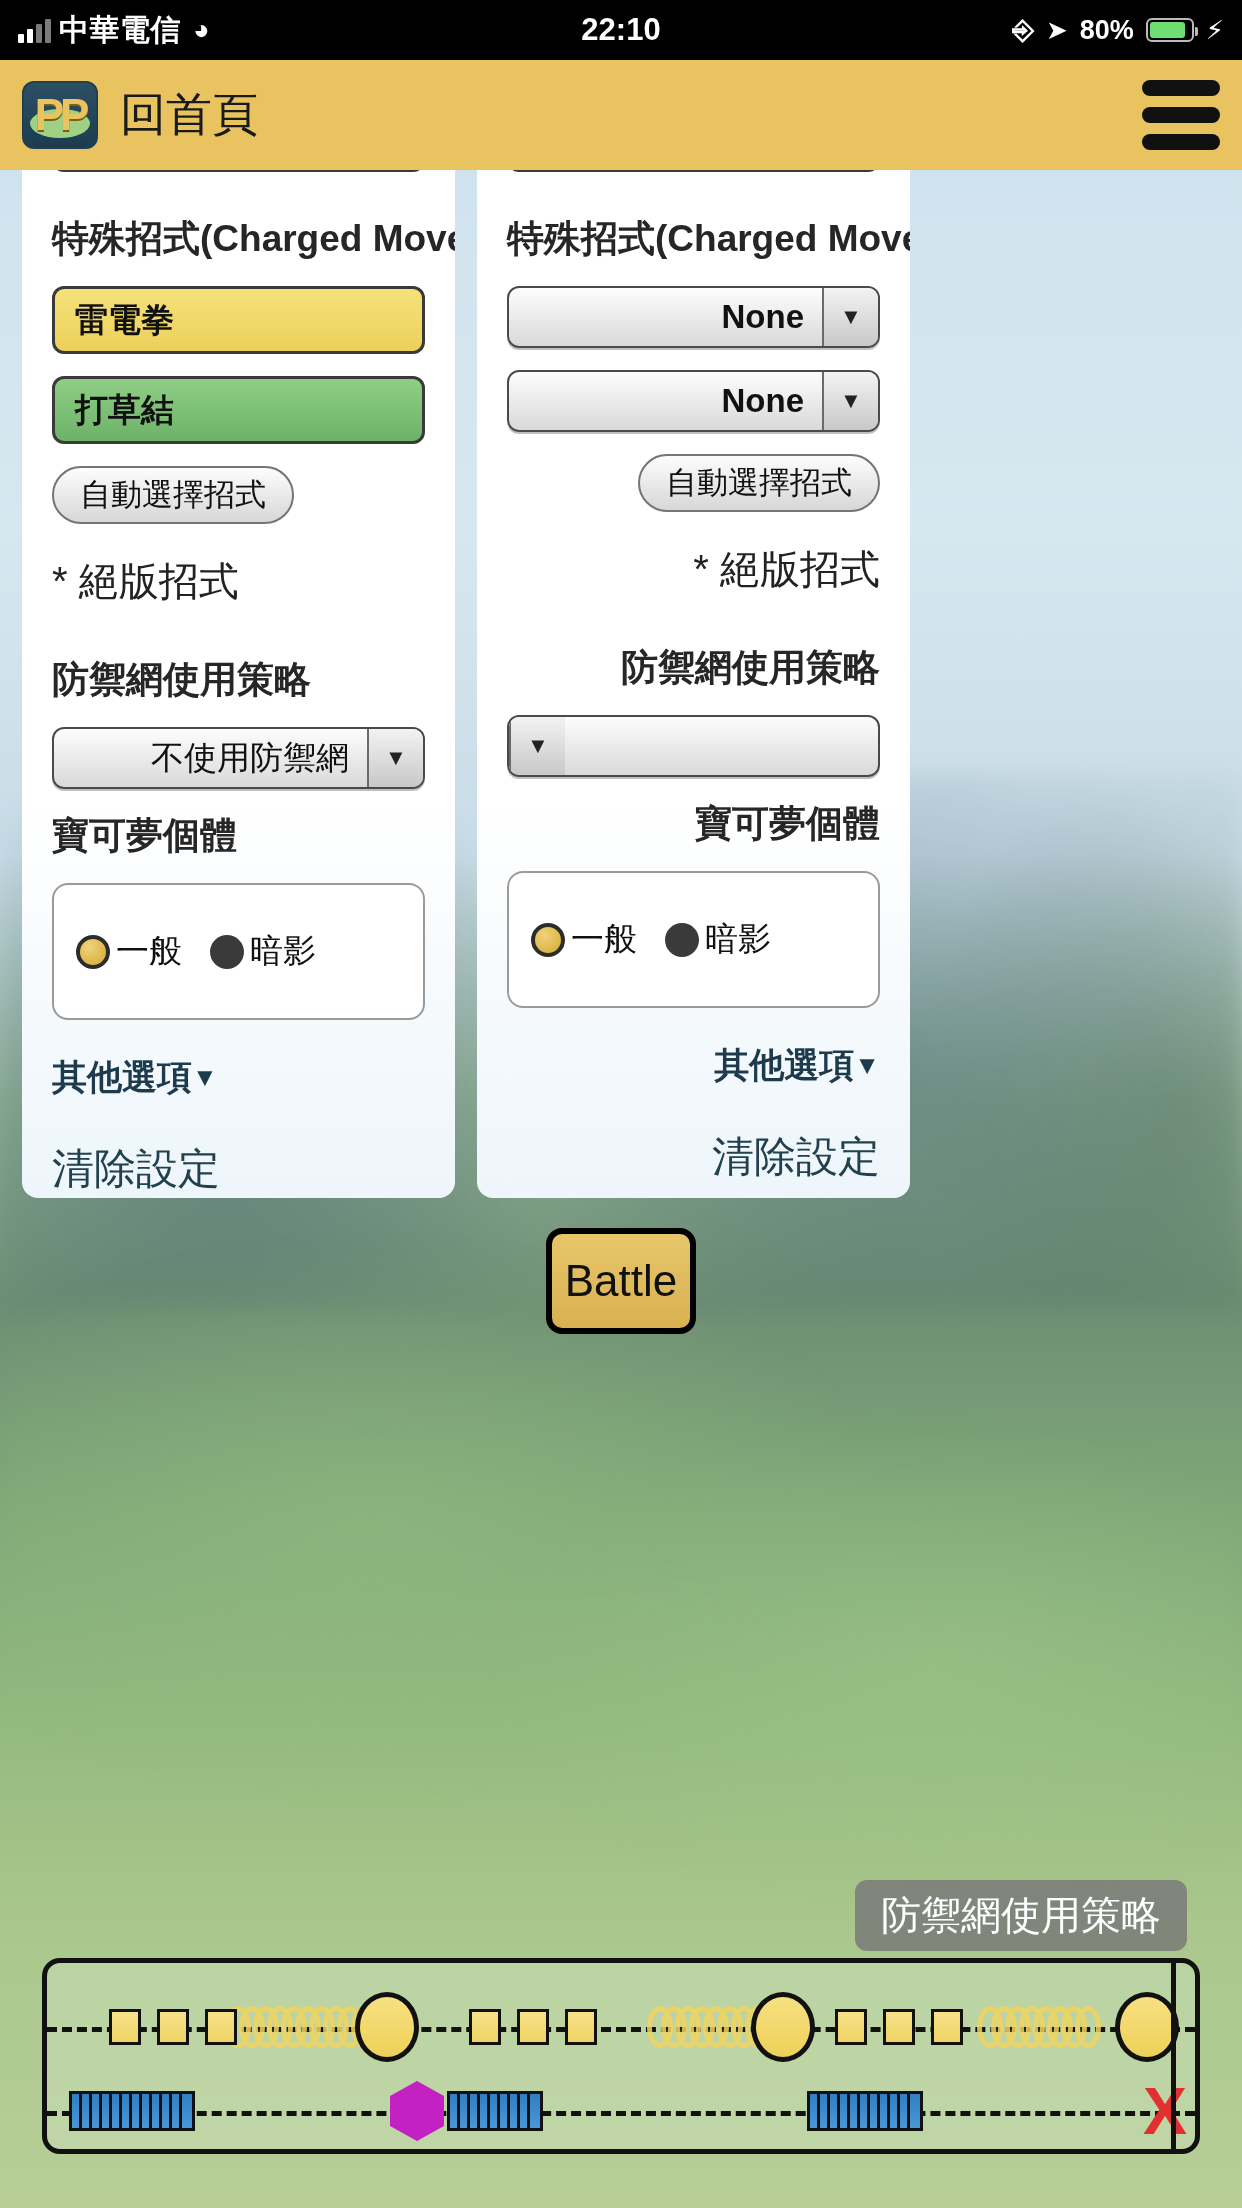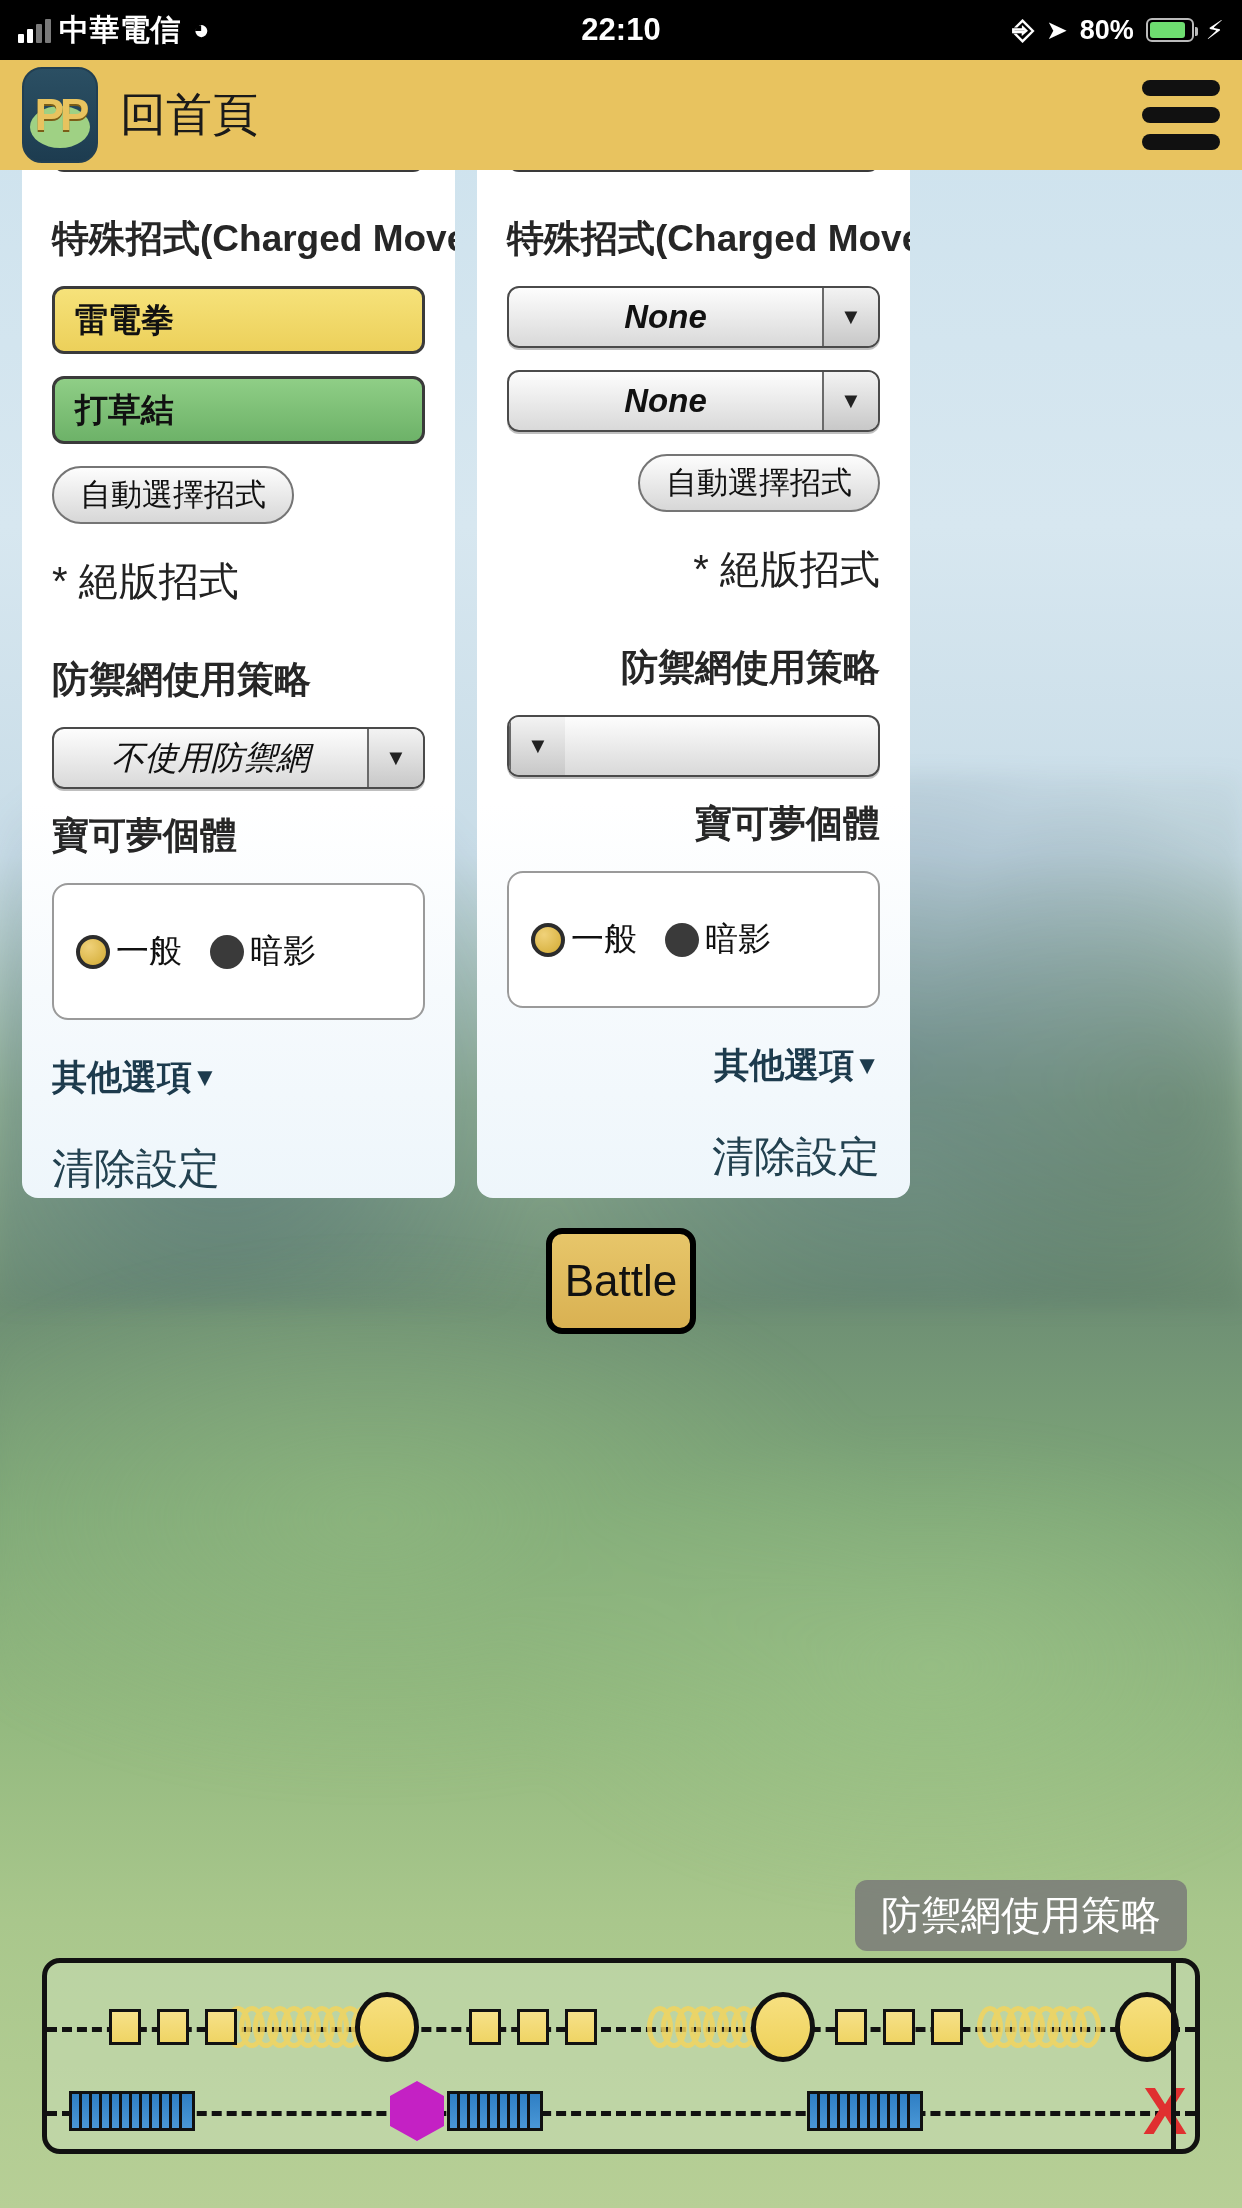--- a/index.html
+++ b/index.html
@@ -46,21 +46,21 @@
   .batt i { display:block; height:100%; width:88%; background:#6ede70; border-radius:3px; }
   .bolt { font-size: 26px; }
 
   
   .appbar {
     height: 110px; background: #e8c35f;
     display: flex; align-items: center; padding: 0 22px; gap: 22px;
     position: relative; z-index: 40;
   }
   .logo {
-    width: 76px; height: 96px; border-radius: 20px;
+    width: 76px; height: 68px; border-radius: 12px;
     background: linear-gradient(#2b4f63, #1d3c50);
     position: relative; overflow: hidden; flex: none;
     border: 2px solid #223f52;
   }
   .logo .pond {
     position:absolute; left:8%; right:8%; bottom:14%; height:46%;
     background:#9fd184; border-radius:50%;
   }
   .logo .pp {
     position:absolute; inset:0; display:flex; align-items:center; justify-content:center;
@@ -131,21 +131,21 @@
   .move-btn.grass   { background: linear-gradient(#8fce86,#6db268); }
 
   .select {
     height: 62px; border:2px solid #4a4a4a; border-radius: 12px;
     background: linear-gradient(#fdfdfd, #d9d9d9);
     display:flex; align-items:center; margin-bottom: 22px; overflow:hidden;
     box-shadow: 0 2px 0 rgba(0,0,0,.25);
   }
   .select .val {
     flex:1; padding: 0 18px; font-size: 33px; font-weight: 700; color:#111;
-    text-align: center; white-space: nowrap; overflow:hidden;font-style:italic;
+    text-align: right; white-space: nowrap; overflow:hidden;
   }
   .select .val.zh { font-weight: 400; }
   .select .arrow {
     width: 56px; align-self: stretch; flex: none;
     background: linear-gradient(#f3f3f3,#c8c8c8);
     border-left: 2px solid #6a6a6a;
     display:flex; align-items:center; justify-content:center;
     font-size: 22px; color:#222;
   }
 

